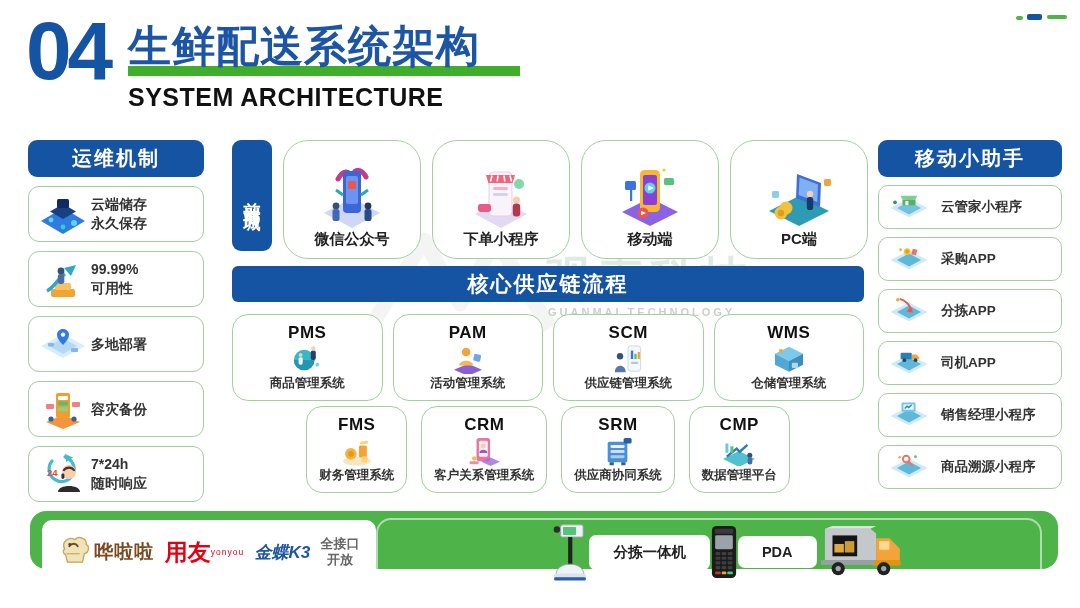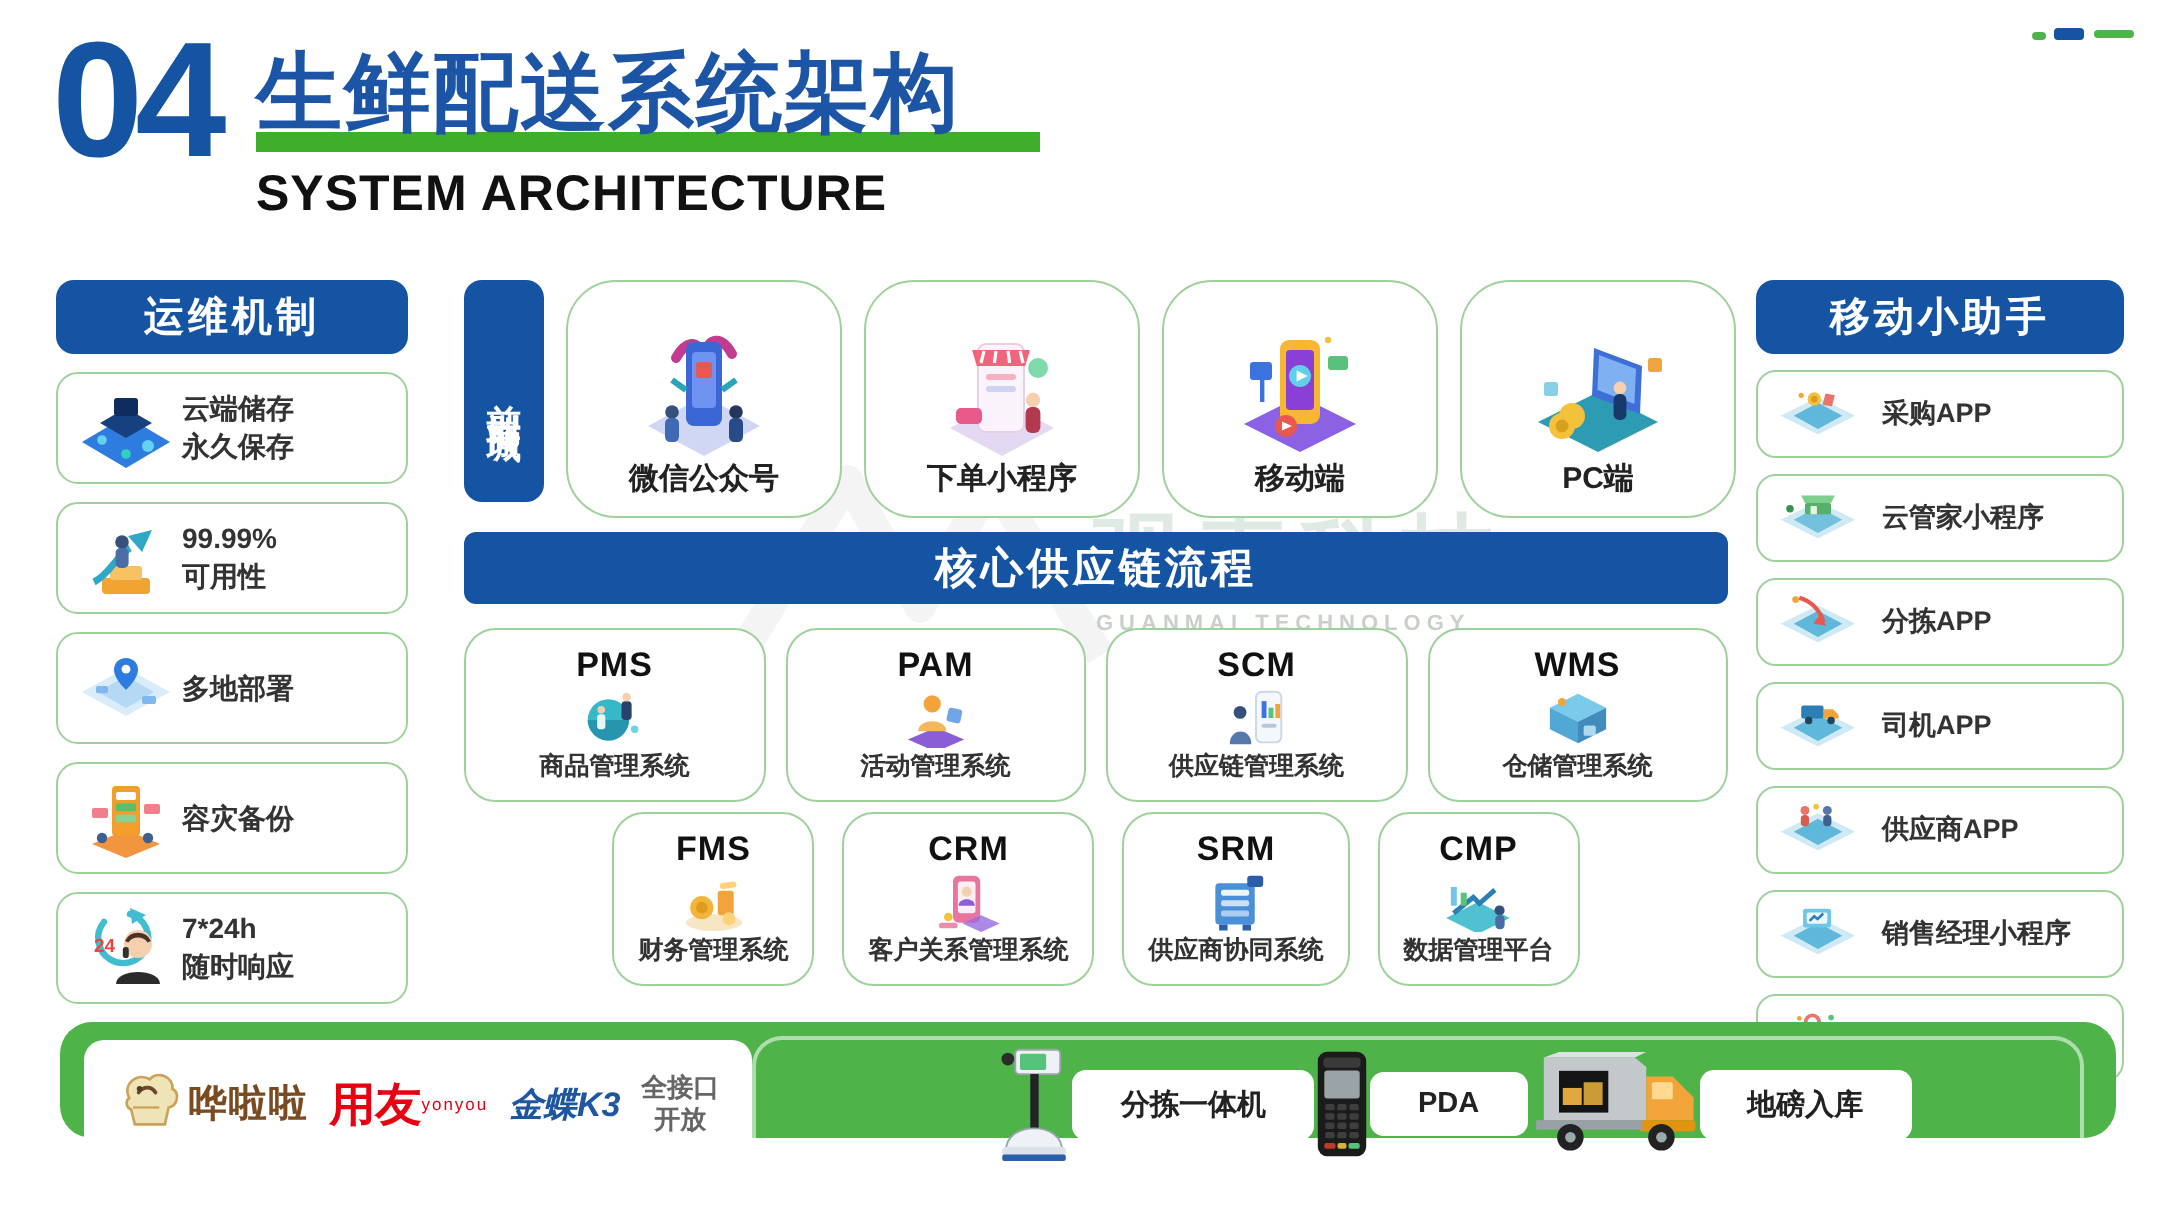--- a/index.html
+++ b/index.html
@@ -366,41 +366,41 @@
       <span class="lab">数据管理平台</span>
     </div>
   </div>
 
   <div class="right-panel">
     <div class="phead">移动小助手</div>
     <div class="ritem gcard">
       <span class="ill">
           <svg viewBox="0 0 44 30">
             <path d="M22 6 42 16 22 26 2 16z" fill="#cfeaf5"></path>
+            <path d="M22 9 35 16 22 23 9 16z" fill="#73c1dd"></path>
+            <path d="M13 3h18l-2 4H15z" fill="#7fcf8f"></path>
+            <rect x="15" y="7" width="14" height="6" rx="1" fill="#57b06a"></rect>
+            <rect x="18" y="8.6" width="3.4" height="4.4" fill="#fff" opacity=".85"></rect>
+            <circle cx="7" cy="10" r="2" fill="#3b8f52"></circle>
+          </svg>
+        </span>
+      <span class="lab">云管家小程序</span>
+    </div>
+    <div class="ritem gcard">
+      <span class="ill">
+          <svg viewBox="0 0 44 30">
+            <path d="M22 6 42 16 22 26 2 16z" fill="#cfeaf5"></path>
             <path d="M22 9 35 16 22 23 9 16z" fill="#5fb8d9"></path>
             <circle cx="20" cy="7" r="3.6" fill="#f2c23a"></circle>
             <circle cx="20" cy="7" r="1.8" fill="#e09a1f"></circle>
             <path d="M26 4l5 1-1.5 6-5-1z" fill="#e8756a"></path>
             <circle cx="13" cy="5" r="1.4" fill="#f2a43a"></circle>
           </svg>
         </span>
       <span class="lab">采购APP</span>
-    </div>
-    <div class="ritem gcard">
-      <span class="ill">
-          <svg viewBox="0 0 44 30">
-            <path d="M22 6 42 16 22 26 2 16z" fill="#cfeaf5"></path>
-            <path d="M22 9 35 16 22 23 9 16z" fill="#73c1dd"></path>
-            <path d="M13 3h18l-2 4H15z" fill="#7fcf8f"></path>
-            <rect x="15" y="7" width="14" height="6" rx="1" fill="#57b06a"></rect>
-            <rect x="18" y="8.6" width="3.4" height="4.4" fill="#fff" opacity=".85"></rect>
-            <circle cx="7" cy="10" r="2" fill="#3b8f52"></circle>
-          </svg>
-        </span>
-      <span class="lab">云管家小程序</span>
     </div>
     <div class="ritem gcard">
       <span class="ill">
           <svg viewBox="0 0 44 30">
             <path d="M22 6 42 16 22 26 2 16z" fill="#cfeaf5"></path>
             <path d="M22 9 35 16 22 23 9 16z" fill="#5fb8d9"></path>
             <path d="M12 2c7 2 11 7 13 13" stroke="#e8584f" stroke-width="2.2" fill="none"></path>
             <path d="M23 11l3.5 6-7-1.2z" fill="#e8584f"></path>
             <circle cx="10" cy="3" r="1.8" fill="#f2a43a"></circle>
           </svg>
@@ -412,34 +412,20 @@
           <svg viewBox="0 0 44 30">
             <path d="M22 6 42 16 22 26 2 16z" fill="#cfeaf5"></path>
             <path d="M22 9 35 16 22 23 9 16z" fill="#5fb8d9"></path>
             <rect x="13" y="4" width="12" height="7" rx="1.2" fill="#2b7fb5"></rect>
             <path d="M25 6h5l3 3v2h-8z" fill="#f2a43a"></path>
             <circle cx="17" cy="12" r="2" fill="#23445e"></circle>
             <circle cx="29" cy="12" r="2" fill="#23445e"></circle>
           </svg>
         </span>
       <span class="lab">司机APP</span>
-    </div>
-    <div class="ritem gcard">
-      <span class="ill">
-          <svg viewBox="0 0 44 30">
-            <path d="M22 6 42 16 22 26 2 16z" fill="#cfeaf5"></path>
-            <path d="M22 9 35 16 22 23 9 16z" fill="#5fb8d9"></path>
-            <circle cx="15" cy="4.5" r="2.4" fill="#e8756a"></circle>
-            <rect x="12.8" y="7" width="4.4" height="6" rx="2" fill="#d85a50"></rect>
-            <circle cx="27" cy="4.5" r="2.4" fill="#5577aa"></circle>
-            <rect x="24.8" y="7" width="4.4" height="6" rx="2" fill="#40608f"></rect>
-            <circle cx="21" cy="2.5" r="1.5" fill="#f2c23a"></circle>
-          </svg>
-        </span>
-      <span class="lab">供应商APP</span>
     </div>
     <div class="ritem gcard">
       <span class="ill">
           <svg viewBox="0 0 44 30">
             <path d="M22 6 42 16 22 26 2 16z" fill="#cfeaf5"></path>
             <path d="M22 9 35 16 22 23 9 16z" fill="#5fb8d9"></path>
             <rect x="14" y="1.5" width="15" height="10" rx="1.4" fill="#6fc6ea"></rect>
             <rect x="16" y="3.5" width="11" height="6" rx="1" fill="#eaf7fc"></rect>
             <path d="M17.5 8l2.5-2.5 1.8 1.5 3-3" stroke="#2b7fb5" stroke-width="1.4" fill="none"></path>
           </svg>
@@ -531,17 +517,16 @@
             <path d="M62 14h14l11 11v12H62z" fill="#f2a43a"></path>
             <rect x="65" y="17" width="11" height="9" rx="1" fill="#ffd98f"></rect>
             <rect x="58" y="37" width="30" height="6" rx="2" fill="#e0940f"></rect>
             <rect x="4" y="37" width="56" height="5" fill="#9aa0a6"></rect>
             <circle cx="22" cy="46" r="7" fill="#222"></circle>
             <circle cx="22" cy="46" r="2.8" fill="#9aa"></circle>
             <circle cx="70" cy="46" r="7" fill="#222"></circle>
             <circle cx="70" cy="46" r="2.8" fill="#9aa"></circle>
           </svg>
         </span>
-      <span class="devlab">地磅入库</span>
     </div>
   </div>
 
 </div>
 
 </body></html>

